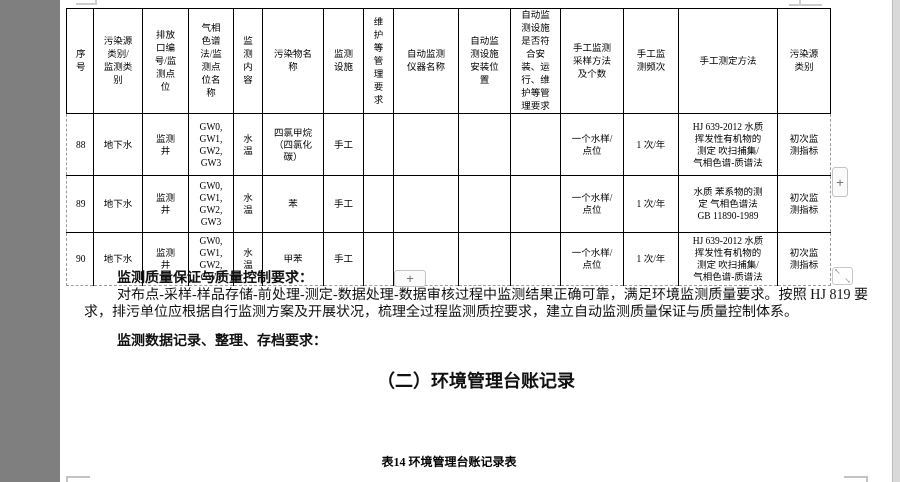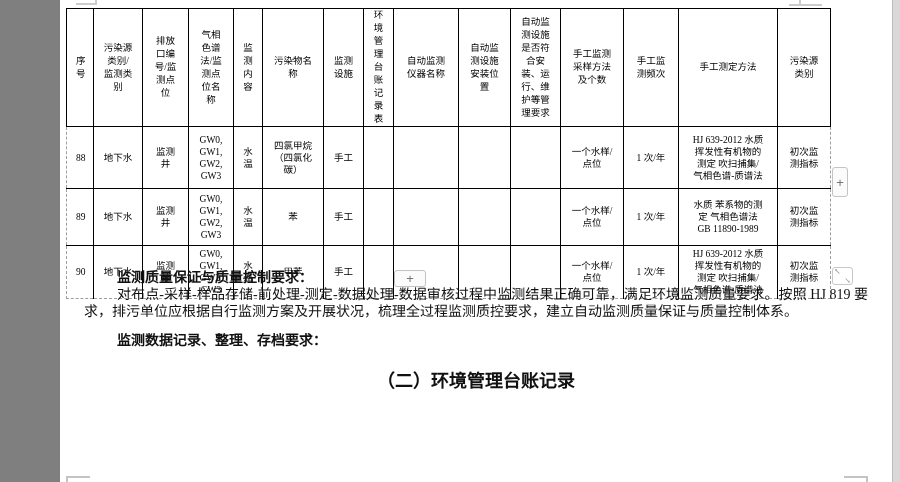--- a/index.html
+++ b/index.html
@@ -82,21 +82,21 @@
     </colgroup>
     <tbody>
         <tr class="header-row">
       <th>序号</th>
       <th>污染源类别/监测类别</th>
       <th>排放口编号/监测点位</th>
       <th>气相色谱法/监测点位名称</th>
       <th>监测内容</th>
       <th>污染物名称</th>
       <th>监测设施</th>
-      <th>环境管理台账记录表</th>
+      <th>维护等管理要求</th>
       <th>自动监测仪器名称</th>
       <th>自动监测设施安装位置</th>
       <th>自动监测设施是否符合安装、运行、维护等管理要求</th>
       <th>手工监测采样方法及个数</th>
       <th>手工监测频次</th>
       <th>手工测定方法</th>
       <th>污染源类别</th>
     </tr>
     <tr class="body-row row-88">
       <td>88</td>
@@ -182,18 +182,19 @@
     <span class="se">↘</span>
   </div>
 
   <div class="textblock">
     <div class="para-head">监测质量保证与质量控制要求：</div>
     <p>对布点-采样-样品存储-前处理-测定-数据处理-数据审核过程中监测结果正确可靠，满足环境监测质量要求。按照 HJ 819 要求，排污单位应根据自行监测方案及开展状况，梳理全过程监测质控要求，建立自动监测质量保证与质量控制体系。</p>
     <div class="para-head second">监测数据记录、整理、存档要求：</div>
     <div class="section-head">（二）环境管理台账记录</div>
   </div>
 
+  <div class="caption">表14  环境管理台账记录表</div>
 
   <div class="corner-left"></div>
   <div class="corner-right"></div>
 
   <div class="scrollbar"></div>
 </div>
 
 </body></html>

